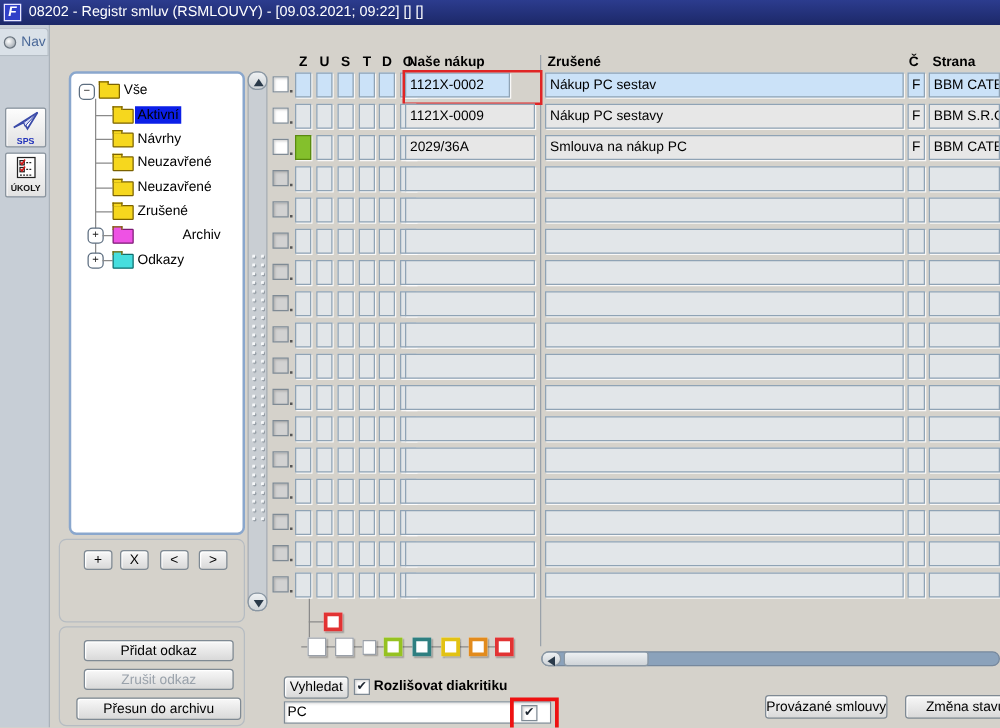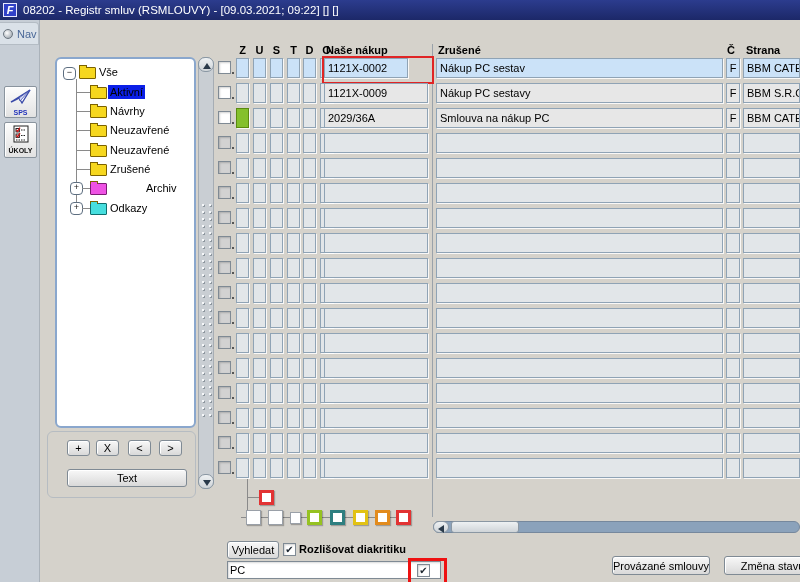--- a/index.html
+++ b/index.html
@@ -130,23 +130,27 @@
         <div class="folder cyan" style="left: 33px; top: 144px;"></div>
         <div class="titem-label" style="left: 51px; top: 142px;">Odkazy</div>
       </div>
   </div>
 
   <div class="abs groupbox" style="left:47px;top:431px;width:149px;height:67px;">
     <button class="btn abs" style="left:19px;top:8px;width:23px;height:16px;">+</button>
     <button class="btn abs" style="left:48px;top:8px;width:23px;height:16px;">X</button>
     <button class="btn abs" style="left:80px;top:8px;width:23px;height:16px;">&lt;</button>
     <button class="btn abs" style="left:111px;top:8px;width:23px;height:16px;">&gt;</button>
-    <button class="btn abs" style="left:19px;top:37px;width:120px;height:18px;">Text</button>
-  </div>
-
+  </div>
+
+  <div class="abs groupbox" style="left:47px;top:501px;width:149px;height:80px;">
+    <button class="btn abs" style="left:19px;top:10px;width:120px;height:17px;">Přidat odkaz</button>
+    <button class="btn disabled abs" style="left:19px;top:33px;width:120px;height:17px;">Zrušit odkaz</button>
+    <button class="btn abs" style="left:13px;top:56px;width:132px;height:18px;">Přesun do archivu</button>
+  </div>
 
   <div id="flag-headers">
       <div class="abs colhdr" style="left: 236px; top: 44px; width: 13px; text-align: center;">Z</div>
       <div class="abs colhdr" style="left: 253px; top: 44px; width: 13px; text-align: center;">U</div>
       <div class="abs colhdr" style="left: 270px; top: 44px; width: 13px; text-align: center;">S</div>
       <div class="abs colhdr" style="left: 287px; top: 44px; width: 13px; text-align: center;">T</div>
       <div class="abs colhdr" style="left: 303px; top: 44px; width: 13px; text-align: center;">D</div>
       <div class="abs colhdr" style="left: 320px; top: 44px; width: 13px; text-align: center;">O</div>
     </div>
   <div class="abs colhdr" style="left:326px;top:44px;">Naše nákup</div>

